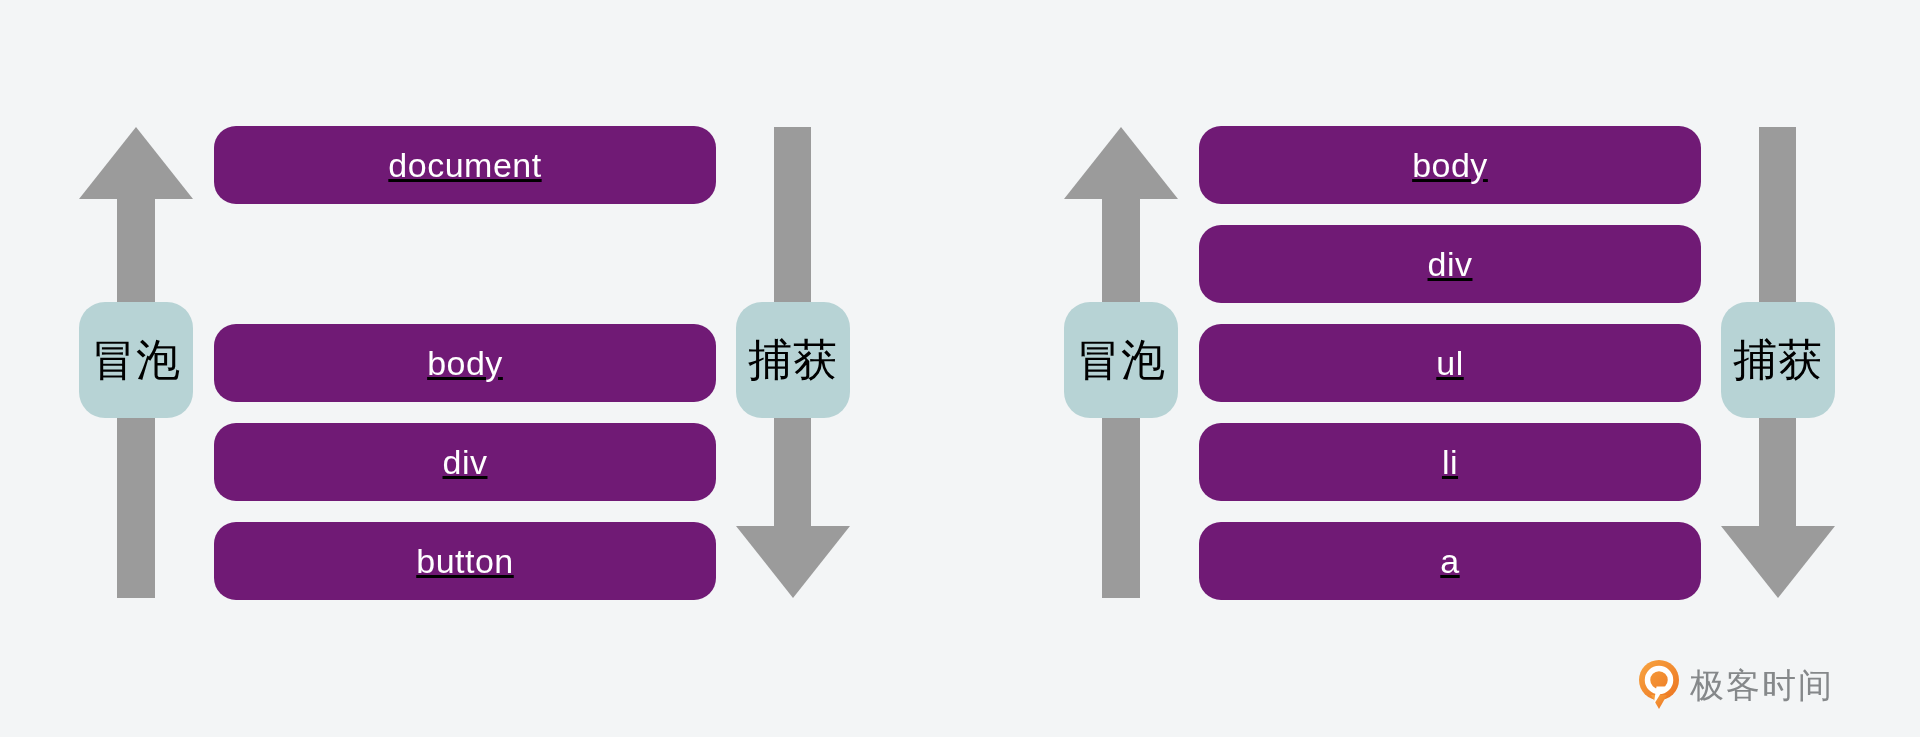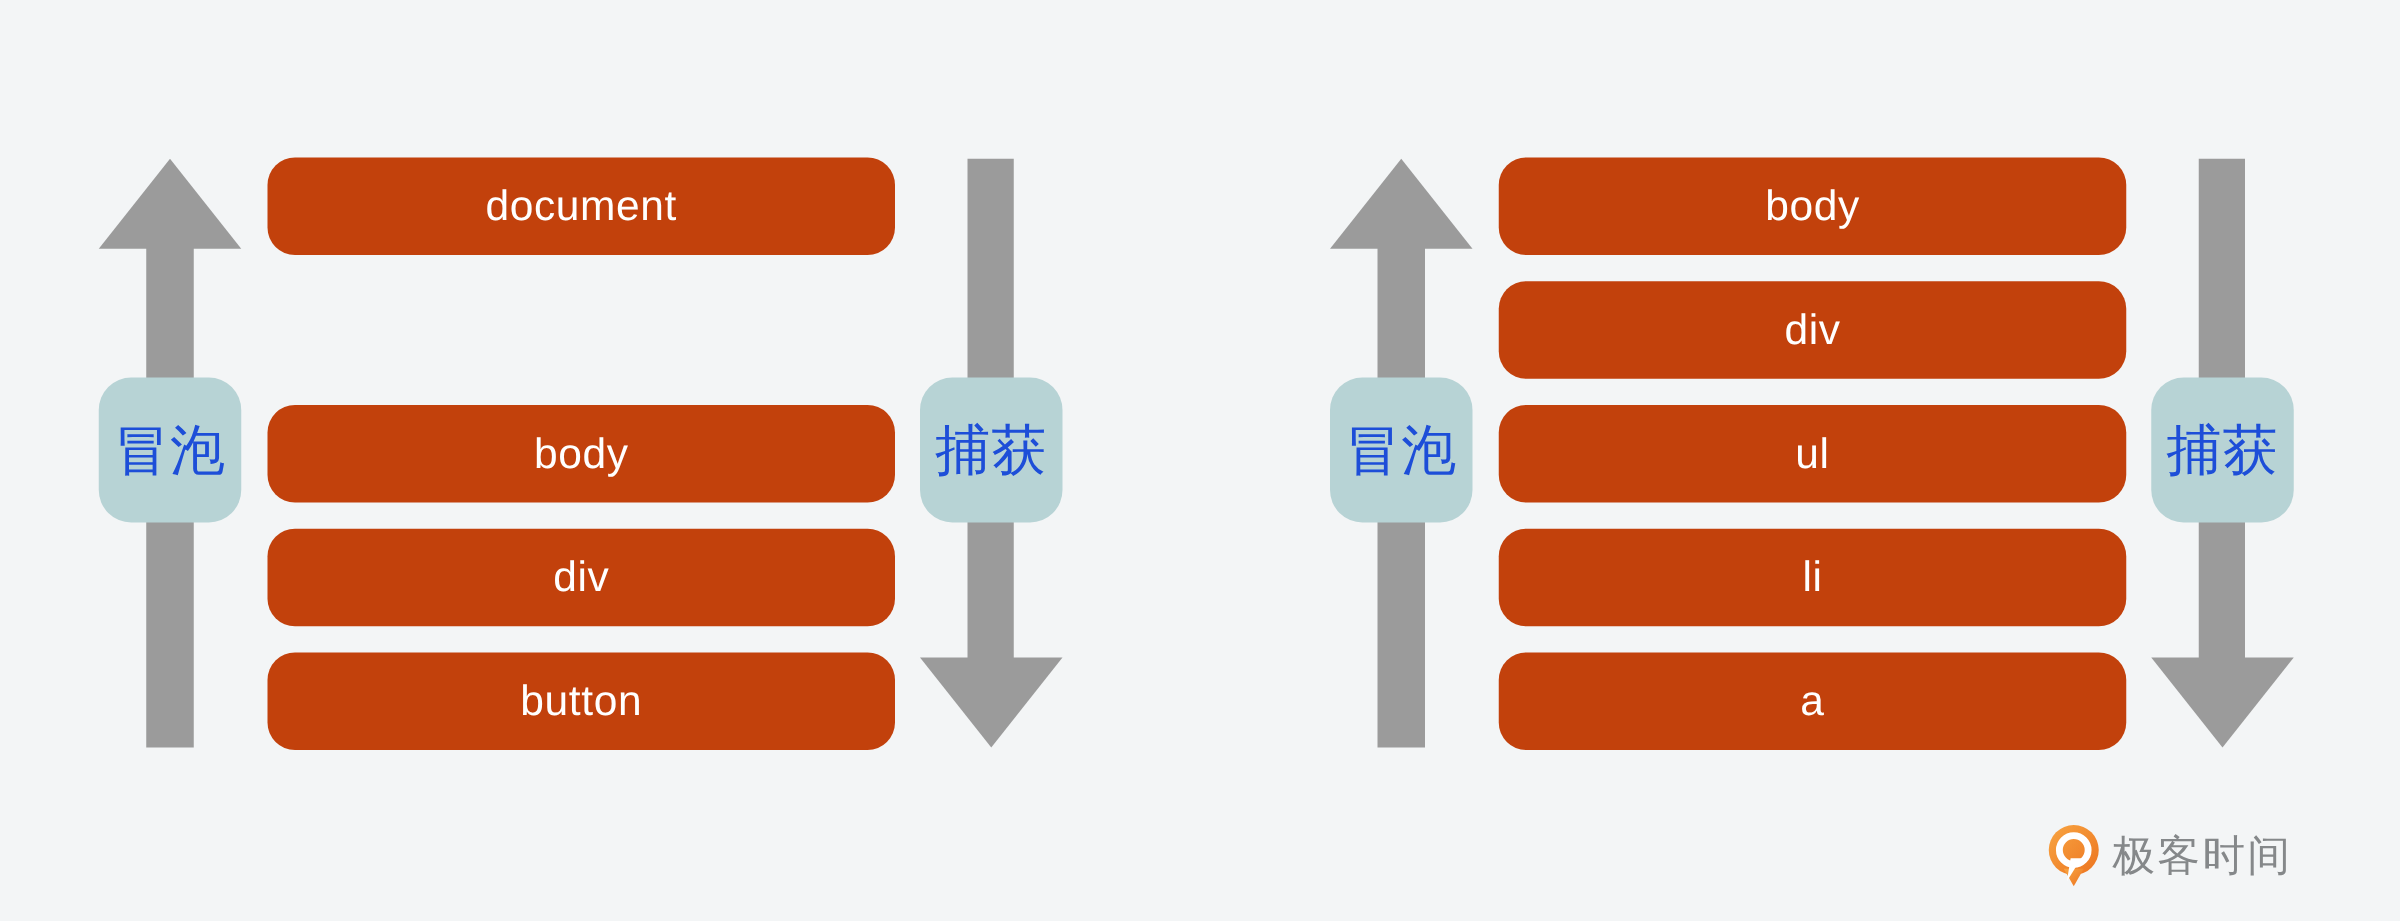--- a/index.html
+++ b/index.html
@@ -13,25 +13,26 @@
     overflow: hidden;
   }
 
   .abs { position: absolute; }
 
   
   .node-box {
     position: absolute;
     width: 502px;
     height: 78px;
-    background: #c2410c;
+    background: #701a75;
     border-radius: 22px;
     display: flex;
     align-items: center;
     justify-content: center;
+    text-decoration: underline;
   }
   .node-box .node-label {
     color: #ffffff;
     font-size: 34px;
     font-weight: 500;
     letter-spacing: 0.5px;
   }
 
   
   .arrow-shaft {
@@ -59,21 +60,21 @@
     width: 114px;
     height: 116px;
     background: #b7d3d5;
     border-radius: 26px;
     display: flex;
     align-items: center;
     justify-content: center;
     z-index: 2;
   }
   .phase-badge .phase-label {
-    color: #1d4ed8;
+    color: #000000;
     font-size: 44px;
     font-weight: 400;
     letter-spacing: 1px;
     white-space: nowrap;
   }
 
   
   .brand {
     position: absolute;
     left: 1638px;

